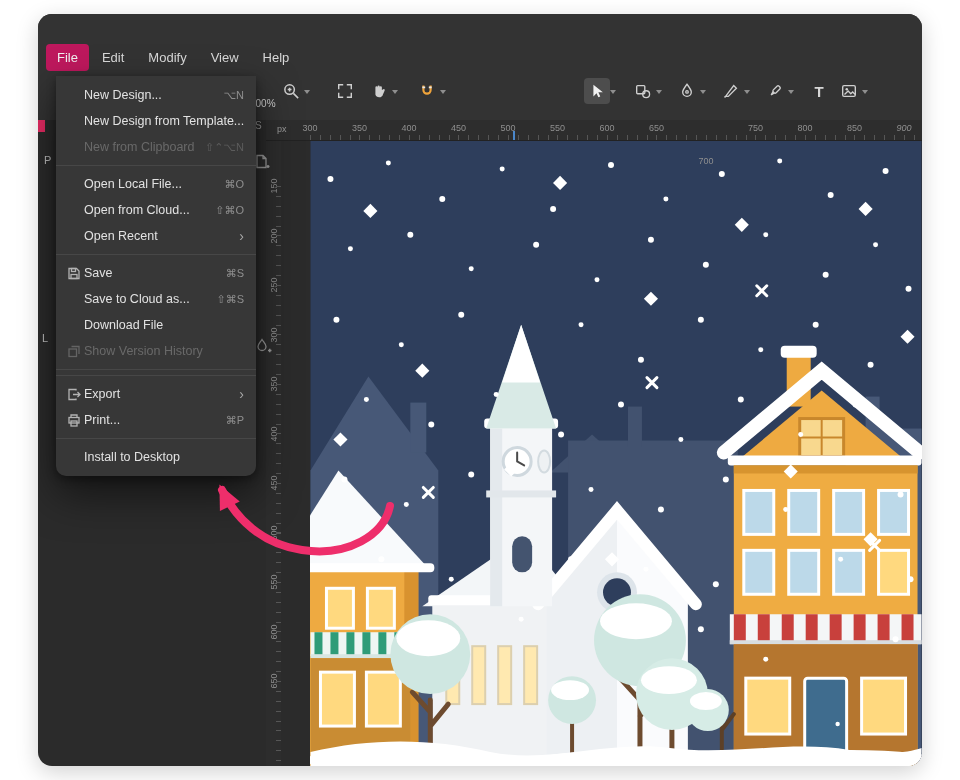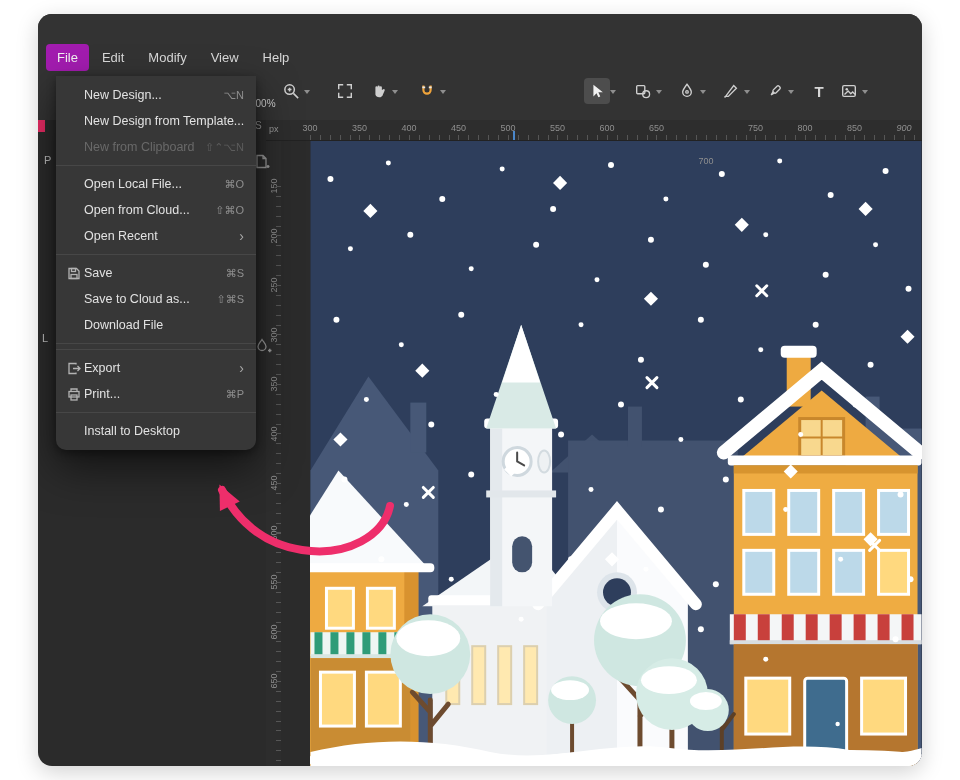--- a/index.html
+++ b/index.html
@@ -3,42 +3,42 @@
 <meta charset="utf-8">
 <style>
   html,body{margin:0;padding:0;background:#ffffff;font-family:"Liberation Sans",sans-serif;}
   body{width:960px;height:780px;position:relative;overflow:hidden;}
   .app-window{position:absolute;left:38px;top:14px;width:884px;height:752px;background:#2b2b2b;
     border-radius:14px;overflow:hidden;box-shadow:0 6px 22px rgba(0,0,0,.18);}
   
   .chrome{position:absolute;left:0;top:0;right:0;height:106px;background:#333333;z-index:10;}
   .menubar{position:absolute;left:8px;top:30px;display:flex;gap:2px;}
   .mb-item{padding:6px 11px;font-size:13px;color:#d9d9d9;border-radius:4px;cursor:default;}
-  .mb-item.active{background:#a21caf;color:#f0f0f0;}
+  .mb-item.active{background:#be185d;color:#f0f0f0;}
   
   .tb{position:absolute;top:64px;width:26px;height:26px;background:none;border:none;padding:0;
       display:flex;align-items:center;justify-content:center;color:#cfcfcf;}
   .tb.active{background:#4d4d4d;border-radius:4px;color:#f2f2f2;}
   .tb.magnet{color:#f0a43b;}
   .tb svg{display:block;}
   .caret{position:absolute;top:76px;width:0;height:0;border-left:3.5px solid transparent;
       border-right:3.5px solid transparent;border-top:4px solid #8f8f8f;}
   .zoom-label{position:absolute;left:212px;top:84px;font-size:10px;color:#cfcfcf;}
   .ttool{font-size:15px;font-weight:bold;color:#d6d6d6;}
   
   .h-ruler{position:absolute;left:228px;right:0;top:106px;height:20px;background:#2d2d2d;
       border-bottom:1px solid #222;z-index:5;}
   .h-ruler::after{content:"";position:absolute;left:44px;right:0;bottom:0;height:5px;
       background:repeating-linear-gradient(to right,#565656 0,#565656 1px,transparent 1px,transparent 9.9px);}
   .v-ruler{position:absolute;left:228px;width:15px;top:127px;bottom:0;background:#2d2d2d;z-index:5;}
   .v-ruler::after{content:"";position:absolute;top:45px;bottom:0;right:0;width:5px;
       background:repeating-linear-gradient(to bottom,#565656 0,#565656 1px,transparent 1px,transparent 9.9px);}
   .rlh{position:absolute;top:3px;transform:translateX(-50%);font-size:9px;color:#8f8f8f;white-space:nowrap;}
   .rlv{position:absolute;left:50%;transform:translate(-50%,-50%) rotate(-90deg);font-size:9px;color:#8f8f8f;}
-  .px-unit{position:absolute;left:3px;top:4px;font-size:9px;color:#9a9a9a;}
+  .px-unit{position:absolute;left:11px;top:4px;font-size:9px;color:#9a9a9a;}
   .ruler-cursor{position:absolute;left:247px;bottom:0;width:2px;height:9px;background:#4a86c9;}
   
   .canvas{position:absolute;left:272px;top:127px;width:612px;height:625px;z-index:1;}
   .canvas svg{width:100%;height:100%;display:block;}
   
   .accent-strip{position:absolute;left:0;top:96px;width:7px;height:22px;background:#e62b63;z-index:4;}
   .frag{position:absolute;color:#c0c0c0;font-size:11px;z-index:4;}
   .edge-ic{position:absolute;color:#9a9a9a;z-index:6;}
   
   .menu-panel{position:absolute;left:18px;top:62px;width:200px;background:#373737;z-index:50;
@@ -430,20 +430,29 @@
       <span class="mi-label">Save</span>
       <span class="mi-sc">⌘S</span>
     </div>
     <div class="mi">
       <span class="mi-label">Save to Cloud as...</span>
       <span class="mi-sc">⇧⌘S</span>
     </div>
     <div class="mi">
       <span class="mi-label">Download File</span>
     </div>
+    <div class="mi disabled">
+      <span class="mi-ic">
+        <svg width="14" height="14" viewBox="0 0 14 14" fill="none" stroke="currentColor" stroke-width="1.3">
+          <rect x="2" y="4.5" width="7.5" height="7.5"></rect>
+            <path d="M4.5,2 h7.5 v7.5"></path>
+        </svg>
+      </span>
+      <span class="mi-label">Show Version History</span>
+    </div>
     <div class="msep"></div>
     <div class="msep"></div>
     <div class="mi">
       <span class="mi-ic">
         <svg width="14" height="14" viewBox="0 0 14 14" fill="none" stroke="currentColor" stroke-width="1.3">
           <path d="M9,3 V2 H2 v10 h7 v-1"></path>
             <path d="M6,7 h7 M10.5,4.5 L13,7 L10.5,9.5"></path>
         </svg>
       </span>
       <span class="mi-label">Export</span>

